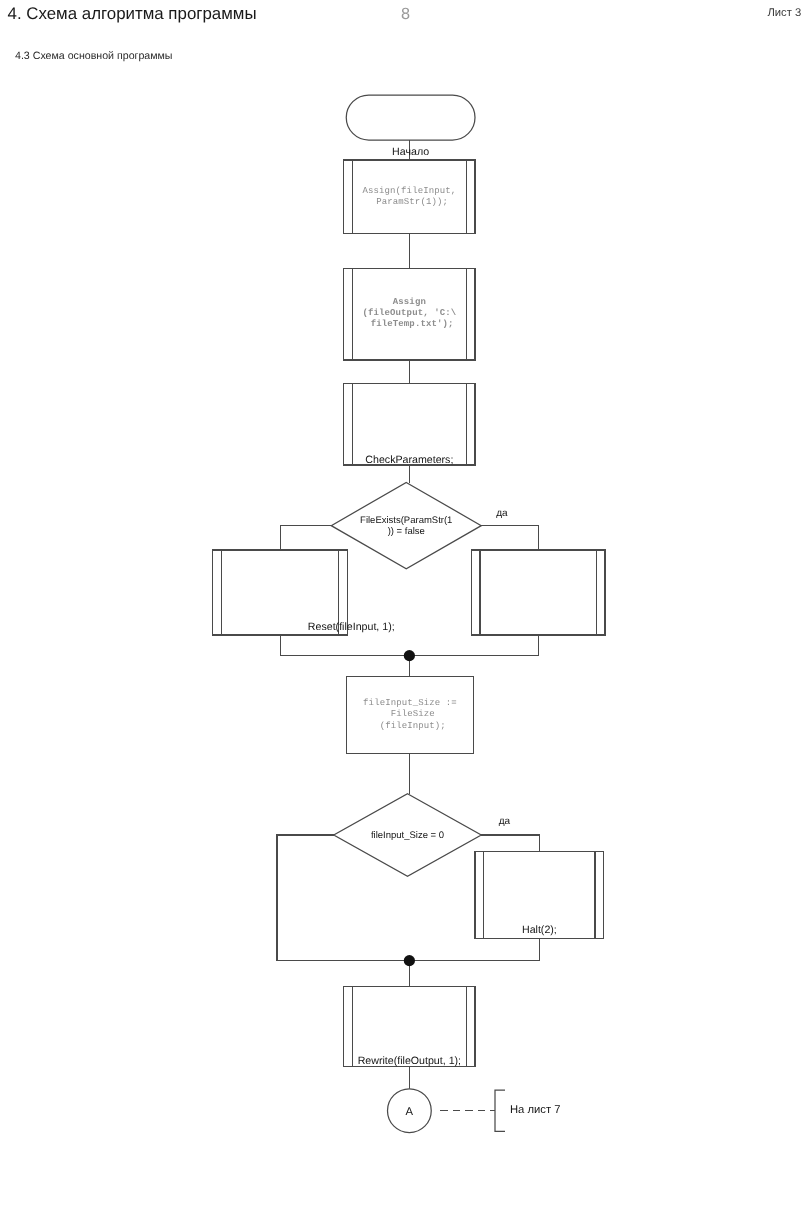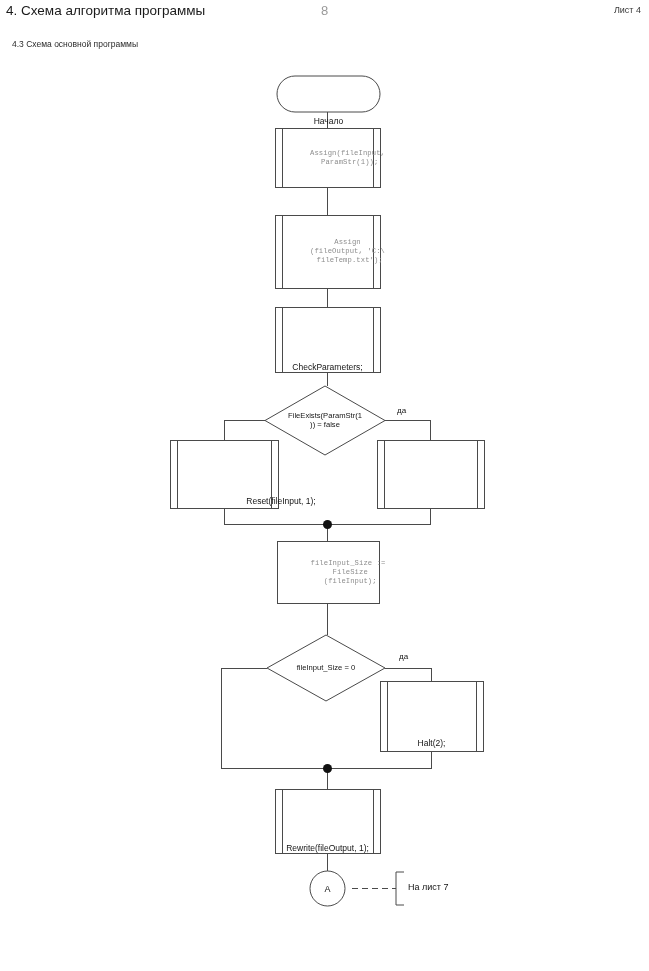--- a/index.html
+++ b/index.html
@@ -90,21 +90,20 @@
     color: #141414;
     margin-top: 27px;
   }
   .lbl-mono {
     font-family: "Liberation Mono", monospace;
     font-size: 7.2px;
     color: #8d8d8d;
     line-height: 1.25;
     letter-spacing: 0.1px;
     white-space: pre;
-    padding-left: 20px;
   }
   .lbl-decision {
     font-family: "Liberation Sans", sans-serif;
     font-size: 7.6px;
     color: #141414;
     line-height: 1.2;
   }
   .branch-label {
     position: absolute;
     font-family: Liberation Sans, sans-serif;
@@ -123,21 +122,21 @@
     color: #141414;
     white-space: nowrap;
   }
 </style>
 </head>
 <body>
 
 <div id="page-header">
   <div id="doc-title">4. Схема алгоритма программы</div>
   <div id="page-number">8</div>
-  <div id="sheet-label">Лист 4</div>
+  <div id="sheet-label">Лист 3</div>
 </div>
 <div id="section-heading">4.3 Схема основной программы</div>
 
 <div id="flowchart">
 
   <svg id="flow-svg" width="649" height="971" viewBox="0 0 649 971">
     <g fill="none" stroke="#4a4a4a" stroke-width="1" shape-rendering="crispEdges">
 
       <line x1="327.5" y1="112" x2="327.5" y2="128"></line>
 
@@ -229,21 +228,21 @@
 
       <path d="M404,872 L396,872 L396,905 L404,905" shape-rendering="geometricPrecision"></path>
     </g>
   </svg>
 
   <div class="node-label lbl-sans" style="left:277px; top:76px; width:103px; height:36px;">Начало</div>
 
   <div class="node-label lbl-mono" style="left:282px; top:128px; width:91px; height:59px;">Assign(fileInput,
  ParamStr(1));</div>
 
-  <div class="node-label lbl-mono" style="left:282px; top:215px; width:91px; height:73px;">Assign
+  <div class="node-label lbl-mono" style="left:282px; top:215px; width:91px; height:73px;font-weight:bold;">Assign
 (fileOutput, 'C:\
  fileTemp.txt');</div>
 
   <div class="node-label lbl-sans" style="left:282px; top:307px; width:91px; height:65px;">CheckParameters;</div>
 
   <div class="node-label lbl-decision" style="left:268px; top:396px; width:114px; height:48px; white-space:pre-line;">FileExists(ParamStr(1
 )) = false</div>
 
   <div class="node-label lbl-sans" style="left:190px; top:440px; width:94px; height:68px;padding-left:44px;">Reset(fileInput, 1);</div>
 

